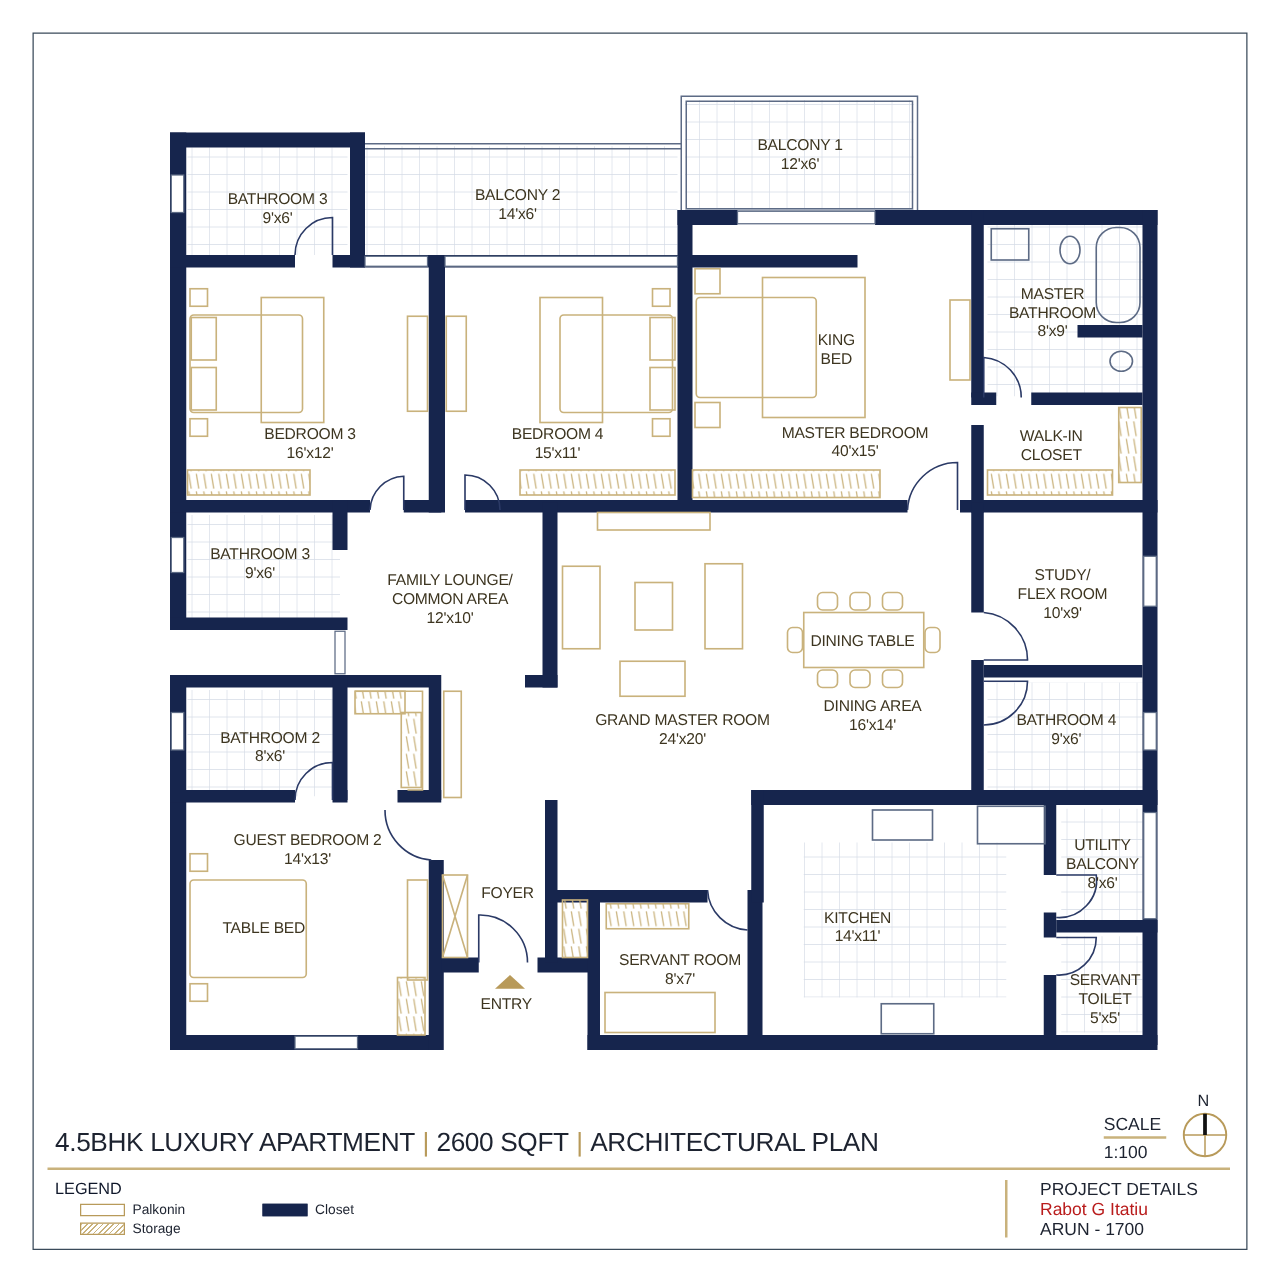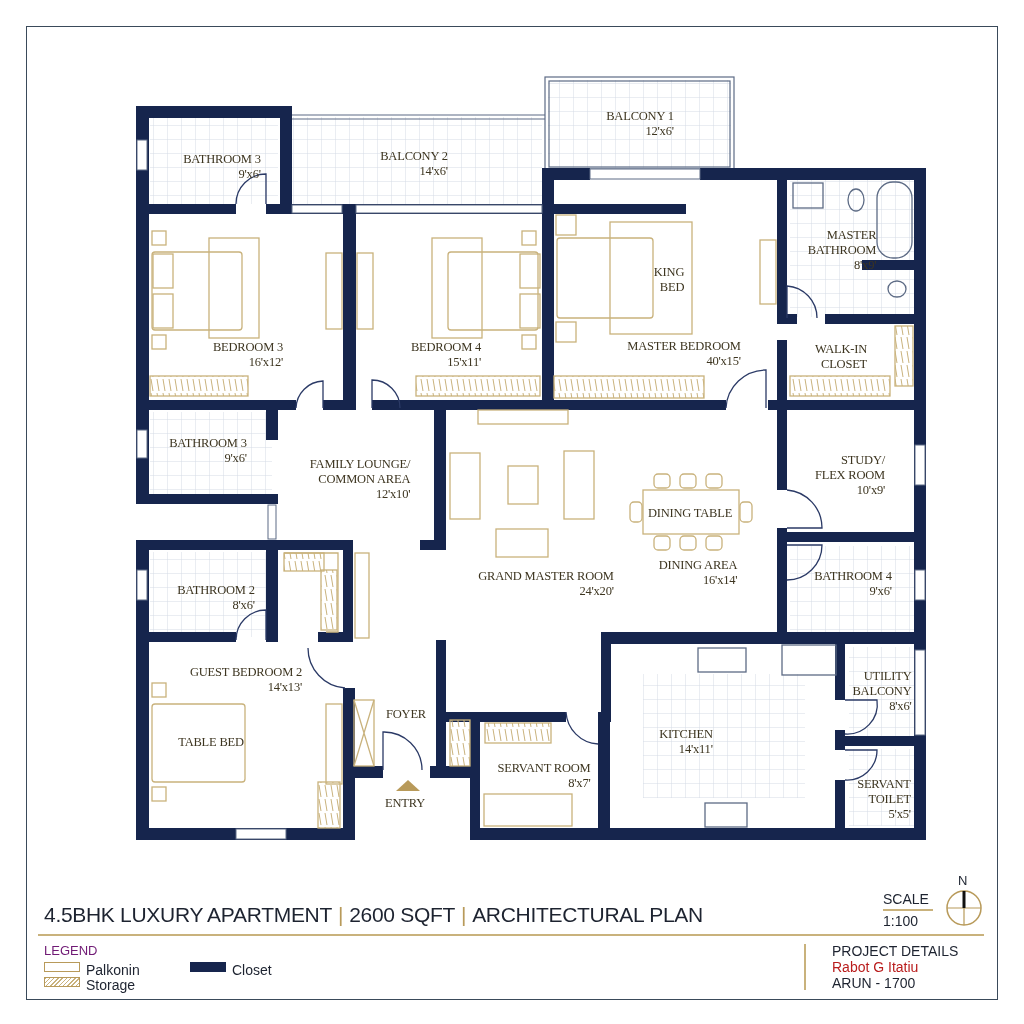--- a/index.html
+++ b/index.html
@@ -1,24 +1,24 @@
 <!DOCTYPE html>
 <html><head>
 <meta charset="utf-8">
 <style>
   html,body{margin:0;padding:0;background:#fff;}
   body{width:1024px;height:1024px;position:relative;overflow:hidden;font-family:"Liberation Sans",sans-serif;}
   .frame{position:absolute;left:26px;top:26px;width:972px;height:974px;border:1.5px solid #3a4a5a;box-sizing:border-box;}
   svg.plan{position:absolute;left:0;top:0;}
-  .lbl{position:absolute;text-align:right;color:#3d3520;font-size:12.5px;line-height:15px;transform:translateX(-50%);white-space:nowrap;letter-spacing:-0.2px;font-family:Liberation Serif, serif;}
+  .lbl{position:absolute;text-align:center;color:#3d3520;font-size:12.5px;line-height:15px;transform:translateX(-50%);white-space:nowrap;letter-spacing:-0.2px;}
   .title{position:absolute;left:44px;top:903px;font-size:21px;color:#1d2330;letter-spacing:-0.3px;white-space:nowrap;}
   .title .sep{color:#b89a5a;margin:0 6px;}
   .gold-rule{position:absolute;left:38px;width:946px;height:2px;background:#c9b27c;top:934px;}
-  .legend-h{position:absolute;left:44px;top:943px;font-size:13px;color:#701a75;}
-  .leg-item{position:absolute;font-size:14px;color:#1d2330;display:flex;gap:6px;}
+  .legend-h{position:absolute;left:44px;top:943px;font-size:13px;color:#0f172a;}
+  .leg-item{position:absolute;font-size:11px;color:#1d2330;display:flex;align-items:center;gap:6px;margin-left:20px;}
   .sw{width:36px;height:10px;border:1px solid #b89a5a;box-sizing:border-box;}
   .sw.hatch{background:repeating-linear-gradient(135deg,#c9b27c 0 1px,#fff 1px 3px);}
   .sw.dark{background:#16254d;border-color:#16254d;}
   .proj{position:absolute;left:832px;top:943px;font-size:14px;color:#1d2330;line-height:16px;}
   .proj .gold{color:#b91c1c;}
   .vsep{position:absolute;left:804px;top:944px;width:1.5px;height:46px;background:#c9b27c;}
   .scale{position:absolute;left:883px;top:891px;font-size:14px;color:#1d2330;text-align:left;}
   .scale .rule{width:50px;height:1.5px;background:#c9b27c;margin:2px 0;}
 </style>
 </head>

